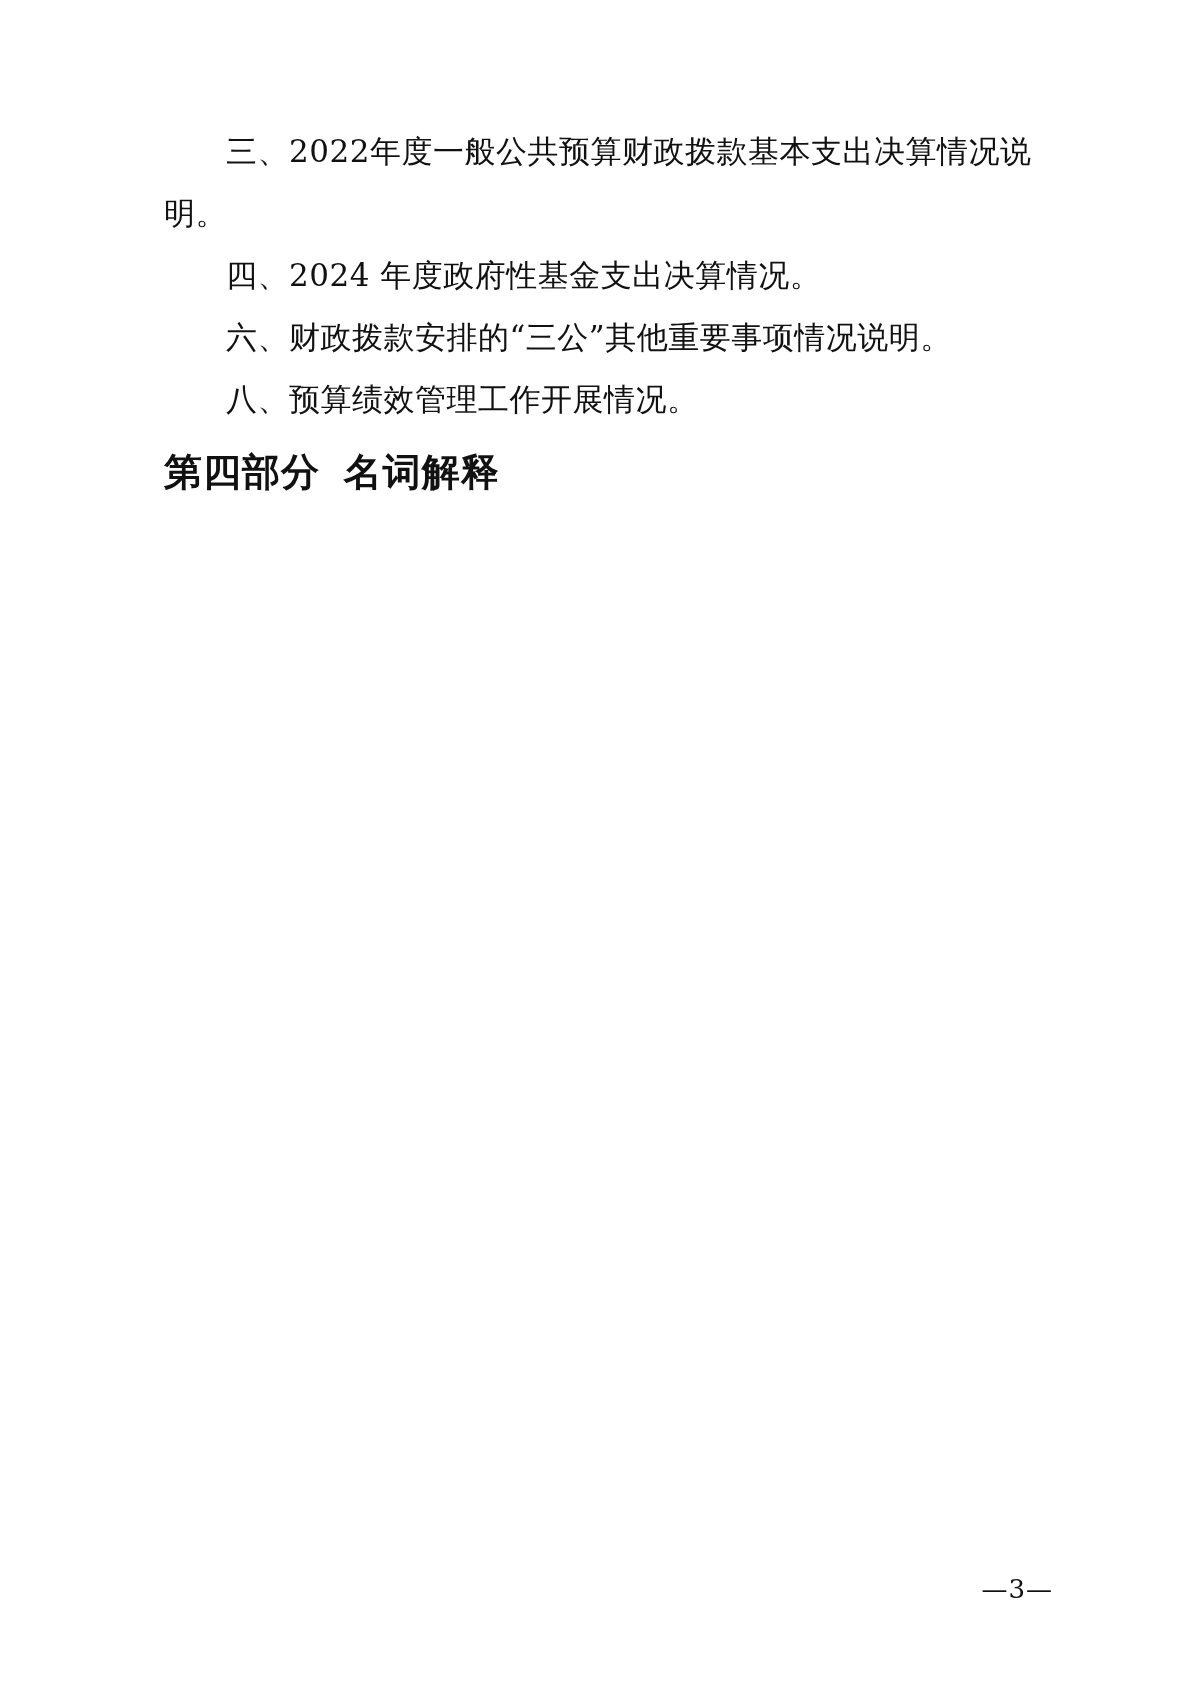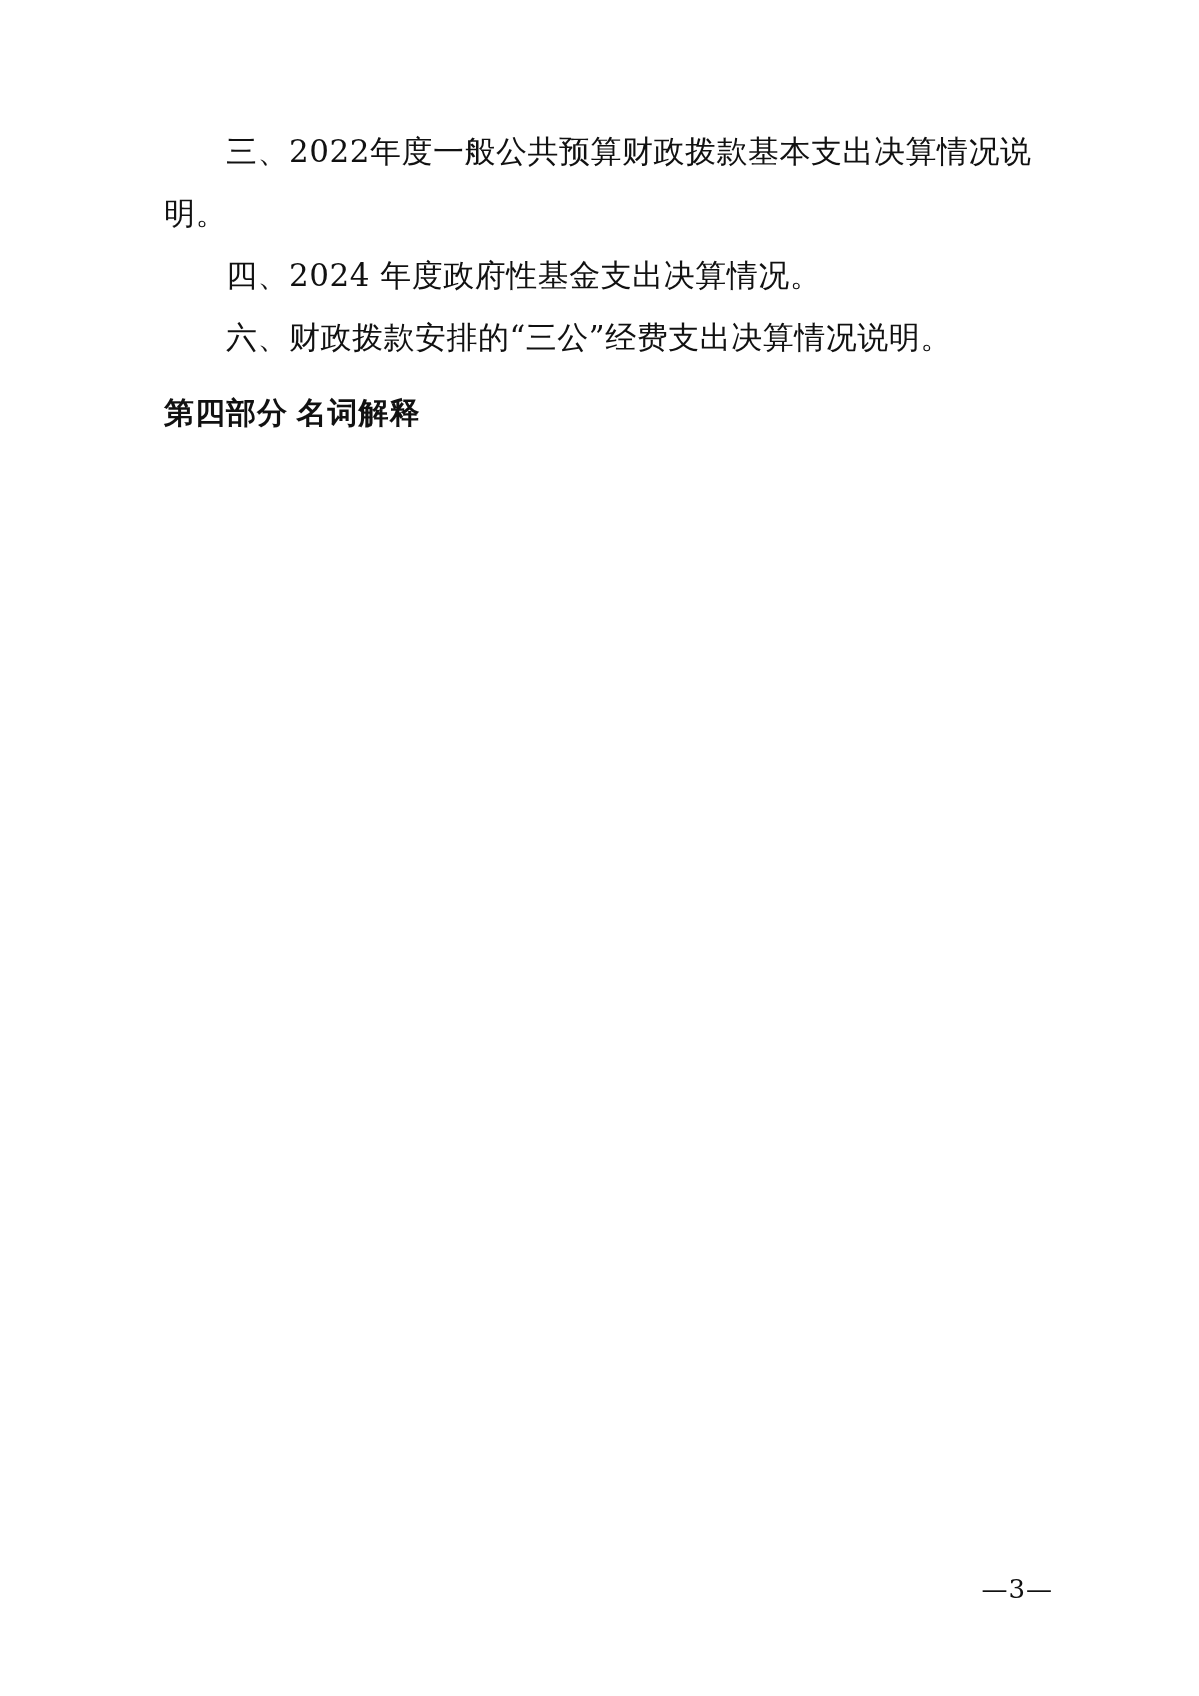--- a/index.html
+++ b/index.html
@@ -34,23 +34,23 @@
     margin: 0 0 0 0;
     text-indent: 62px;
     font-family: "DejaVu Serif", "Liberation Serif", serif;
     font-size: 31px;
     line-height: 62px;
     white-space: pre-wrap;
   }
   .section-heading {
     margin: 14px 0 0 0;
     text-indent: 0;
-    font-family: Liberation Serif, serif;
+    font-family: Liberation Mono, monospace;
     font-weight: bold;
-    font-size: 30px;
+    font-size: 38px;
     line-height: 62px;
     letter-spacing: 1px;
   }
   .page-number {
     position: absolute;
     right: 150px;
     bottom: 92px;
     font-family: "DejaVu Serif", "Liberation Serif", serif;
     font-size: 26px;
     color: #111111;
@@ -61,20 +61,21 @@
   }
 </style>
 </head>
 <body>
 
 <div class="page">
   <div class="content-area body-text">
 
     <p class="para">三、2022年度一般公共预算财政拨款基本支出决算情况说明。</p>
     <p class="para">四、2024 年度政府性基金支出决算情况。</p>
-    <p class="para">六、财政拨款安排的“三公”经费支出决算情况说明。</p>
+    <p class="para">六、财政拨款安排的“三公”其他重要事项情况说明。</p>
+    <p class="para">八、预算绩效管理工作开展情况。</p>
 
     <h2 class="section-heading">第四部分    名词解释</h2>
 
   </div>
 
   <div class="page-number">—3—</div>
 </div>
 
 </body></html>

